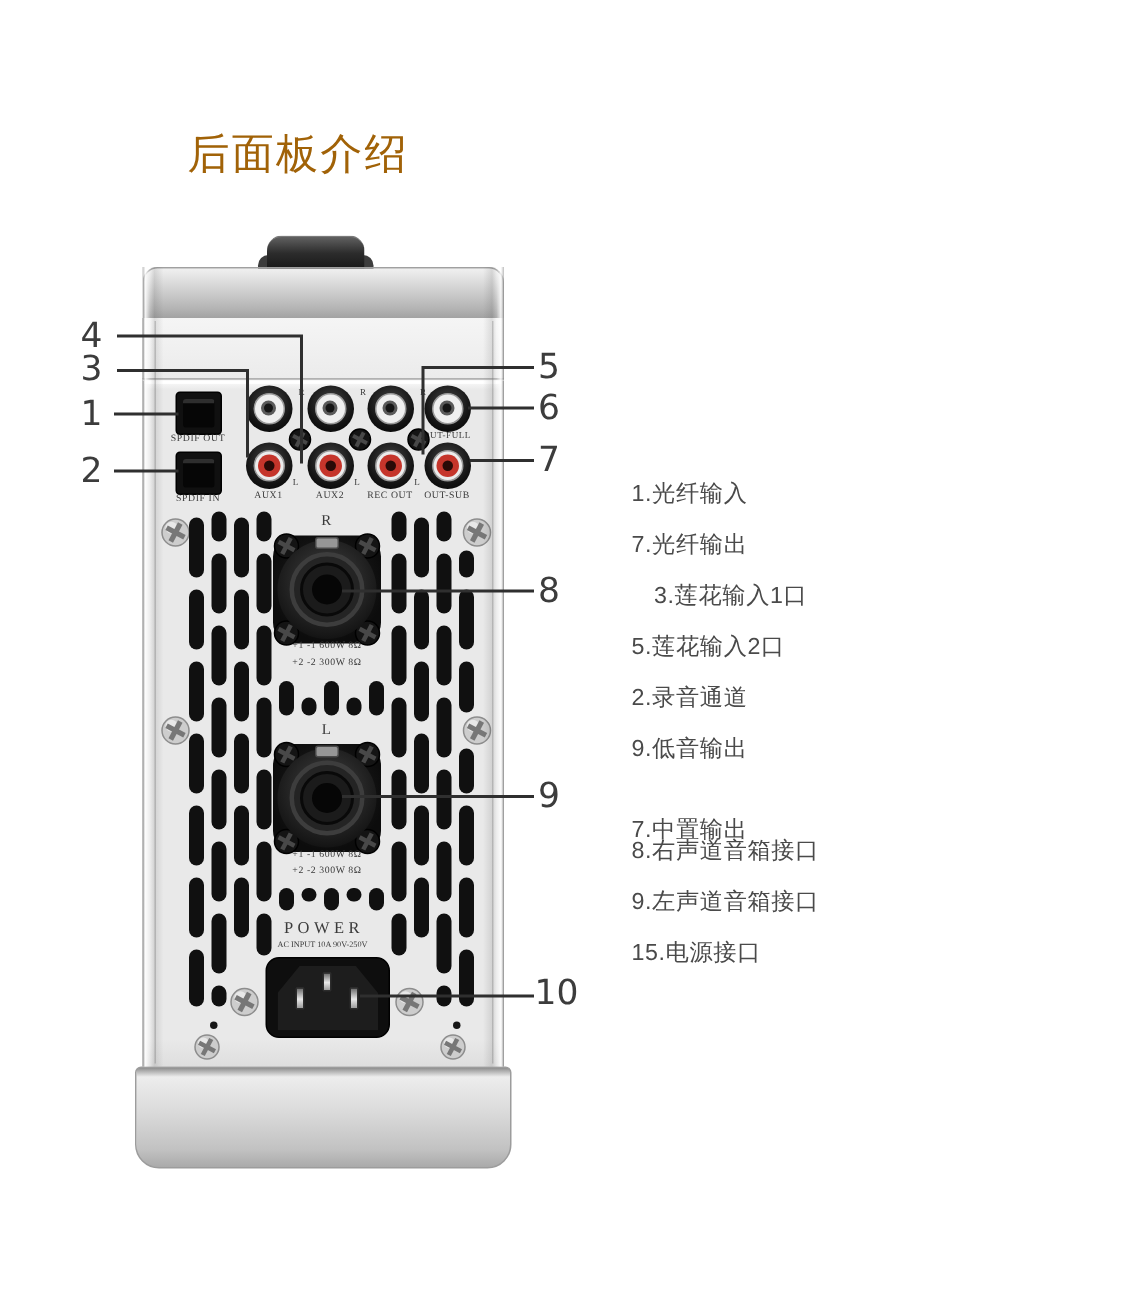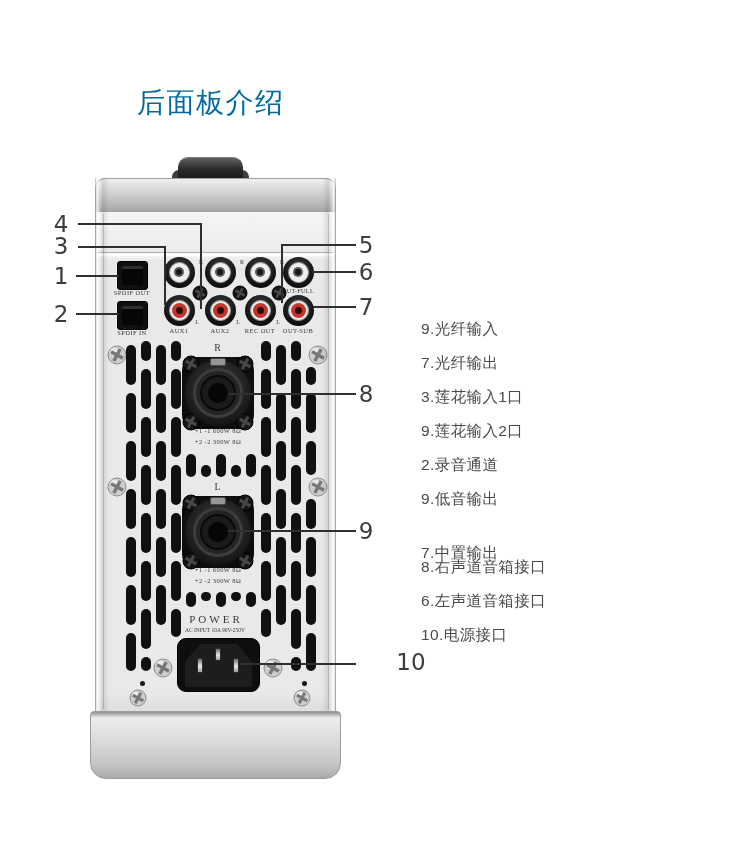--- a/index.html
+++ b/index.html
@@ -1,19 +1,19 @@
 <!DOCTYPE html>
 <html><head>
 <meta charset="utf-8">
 <style>
   html,body{margin:0;padding:0;background:#fff}
   body{width:750px;height:864px;font-family:"Liberation Sans",sans-serif}
   .stage{position:relative;width:750px;height:864px;background:#fff;overflow:hidden}
-  .title{position:absolute;left:137px;top:84px;font-size:28px;letter-spacing:1.5px;
-         color:#0369a1;font-weight:400}
+  .title{position:absolute;left:125px;top:84px;font-size:28px;letter-spacing:1.5px;
+         color:#a16207;font-weight:400}
   .legend-item{position:absolute;left:421px;height:34px;display:flex;align-items:center;
          font-size:15.5px;color:#4a4a4a;letter-spacing:.4px}
   .num{position:absolute;width:34px;text-align:center;font-size:23px;color:#3c3c3c;
          font-family:"DejaVu Sans",sans-serif;line-height:26px}
   .tinyserif{position:absolute;font-family:"Liberation Serif",serif;color:#3b3b3b;
          text-align:center;letter-spacing:.4px;white-space:nowrap}
   
   .cap-top{position:absolute;left:95px;top:178px;width:241px;height:34px;box-sizing:border-box;
          border:1px solid #a0a0a0;border-bottom:none;border-radius:10px 10px 0 0;
          background:linear-gradient(180deg,#f0f0f0 0%,#dcdcdc 28%,#b3b3b3 82%,#a2a2a2 100%)}
@@ -376,27 +376,27 @@
   <div id="nums">
       <div class="num" style="left: 44px; top: 263px;">1</div>
       <div class="num" style="left: 44px; top: 301px;">2</div>
       <div class="num" style="left: 44px; top: 233px;">3</div>
       <div class="num" style="left: 44px; top: 211px;">4</div>
       <div class="num" style="left: 349px; top: 232px;">5</div>
       <div class="num" style="left: 349px; top: 259px;">6</div>
       <div class="num" style="left: 349px; top: 294px;">7</div>
       <div class="num" style="left: 349px; top: 381px;">8</div>
       <div class="num" style="left: 349px; top: 518px;">9</div>
-      <div class="num" style="left: 354px; top: 649px; margin-left: 40px;">10</div>
+      <div class="num" style="left: 354px; top: 649px;">10</div>
     </div>
   <div id="legend">
-      <div class="legend-item" style="top: 312px;">9.光纤输入</div>
+      <div class="legend-item" style="top: 312px;">1.光纤输入</div>
       <div class="legend-item" style="top: 346px;">7.光纤输出</div>
-      <div class="legend-item" style="top: 380px;">3.莲花输入1口</div>
-      <div class="legend-item" style="top: 414px;">9.莲花输入2口</div>
+      <div class="legend-item" style="top: 380px; margin-left: 15px;">3.莲花输入1口</div>
+      <div class="legend-item" style="top: 414px;">5.莲花输入2口</div>
       <div class="legend-item" style="top: 448px;">2.录音通道</div>
       <div class="legend-item" style="top: 482px;">9.低音输出</div>
       <div class="legend-item" style="top: 536px;">7.中置输出</div>
       <div class="legend-item" style="top: 550px;">8.右声道音箱接口</div>
-      <div class="legend-item" style="top: 584px;">6.左声道音箱接口</div>
-      <div class="legend-item" style="top: 618px;">10.电源接口</div>
+      <div class="legend-item" style="top: 584px;">9.左声道音箱接口</div>
+      <div class="legend-item" style="top: 618px;">15.电源接口</div>
     </div>
 </div>
 
 </body></html>

